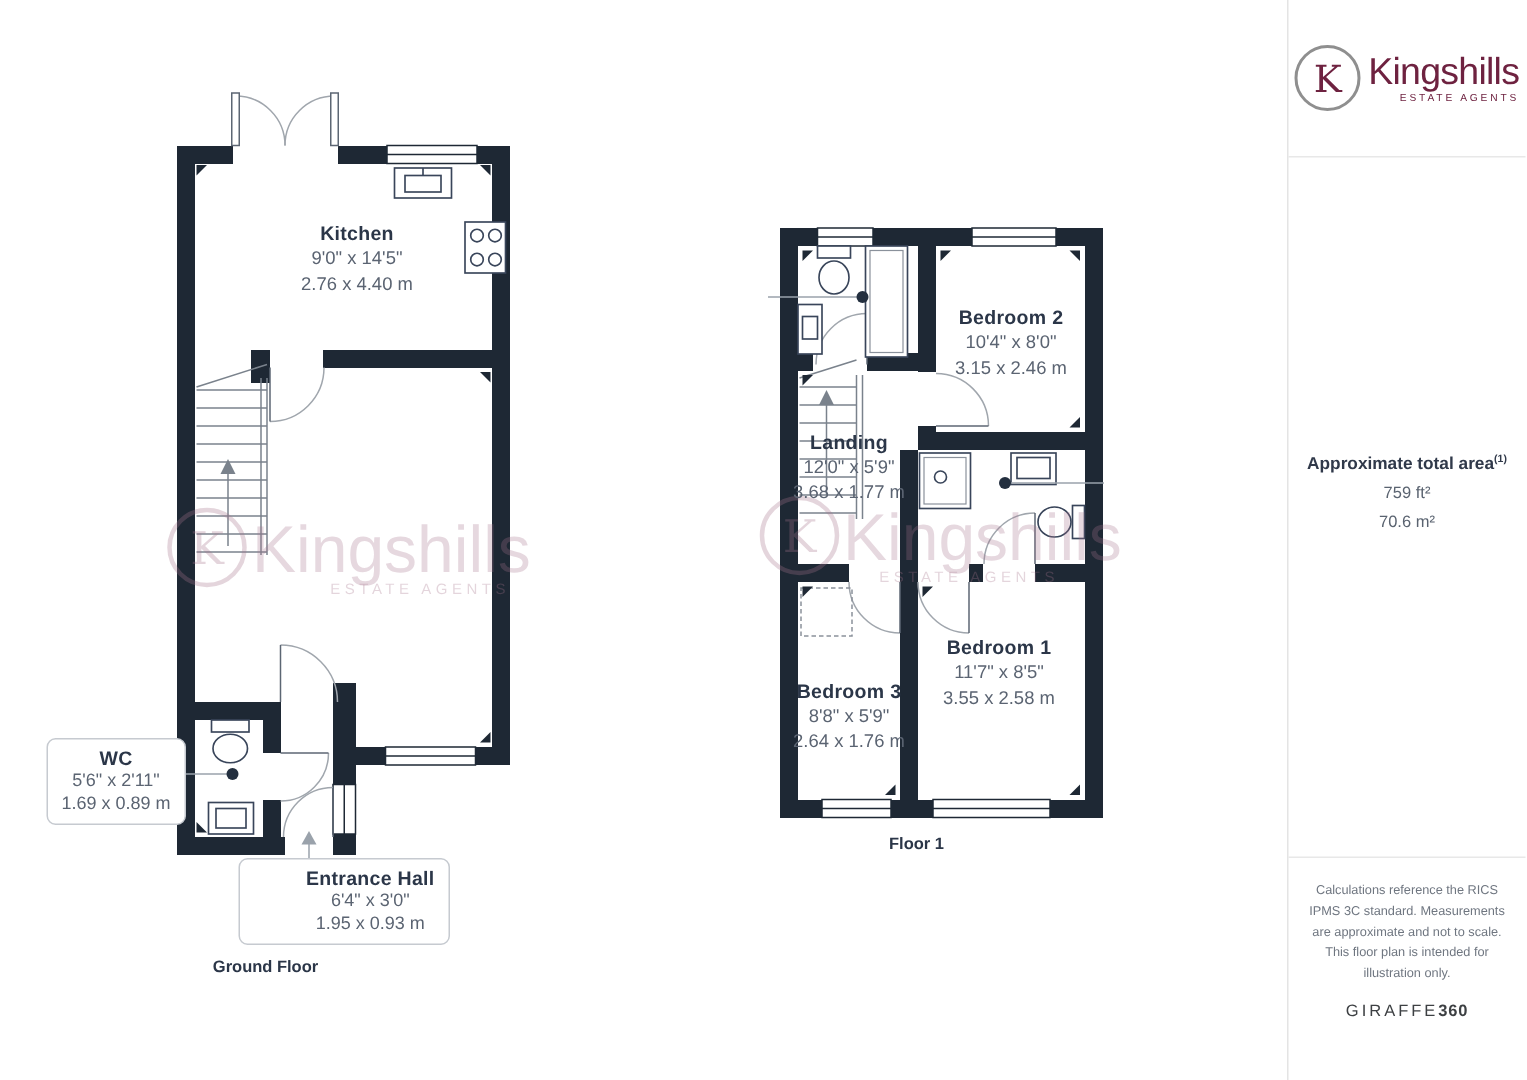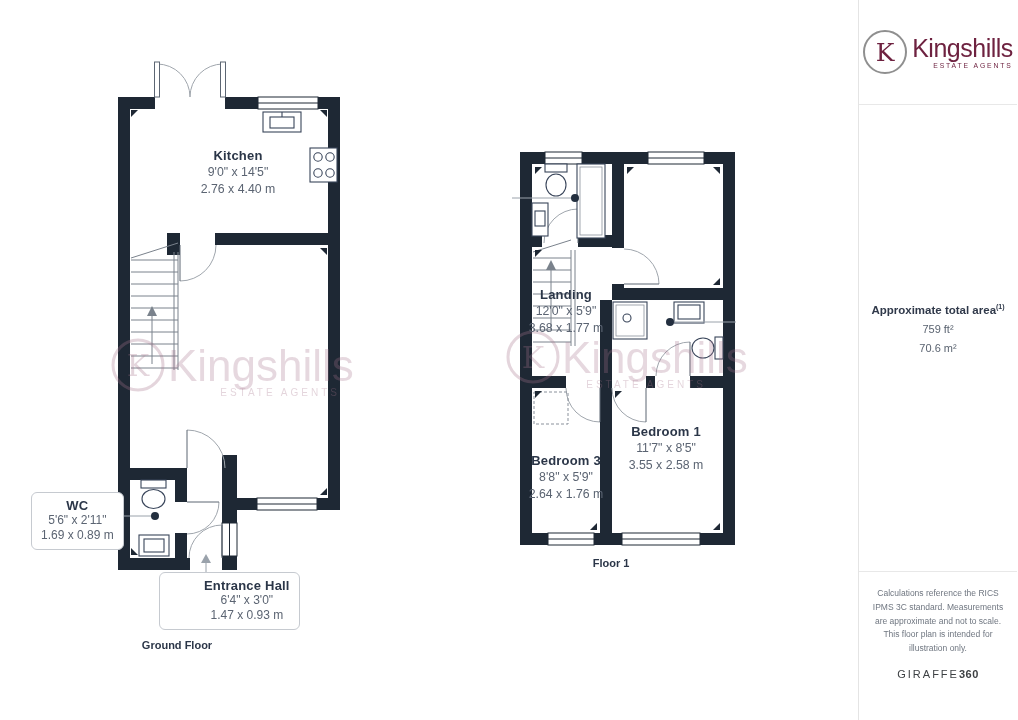--- a/index.html
+++ b/index.html
@@ -274,24 +274,29 @@
   <div class="room-dim">2.76 x 4.40 m</div>
 </div>
 <div class="callout" style="left:31px;top:492px;min-width:66px;">
   <div class="room-name">WC</div>
   <div class="room-dim">5'6" x 2'11"</div>
   <div class="room-dim">1.69 x 0.89 m</div>
 </div>
 <div class="callout" style="left:159px;top:572px;min-width:78px;padding-left:44px;">
   <div class="room-name">Entrance Hall</div>
   <div class="room-dim">6'4" x 3'0"</div>
-  <div class="room-dim">1.47 x 0.93 m</div>
+  <div class="room-dim">1.95 x 0.93 m</div>
 </div>
 <div class="floor-title" style="left:177px;top:639px;">Ground Floor</div>
 
+<div class="room-label" style="left:674px;top:204px;">
+  <div class="room-name">Bedroom 2</div>
+  <div class="room-dim">10'4" x 8'0"</div>
+  <div class="room-dim">3.15 x 2.46 m</div>
+</div>
 <div class="room-label" style="left:566px;top:287px;">
   <div class="room-name">Landing</div>
   <div class="room-dim">12'0" x 5'9"</div>
   <div class="room-dim">3.68 x 1.77 m</div>
 </div>
 <div class="room-label" style="left:566px;top:453px;">
   <div class="room-name">Bedroom 3</div>
   <div class="room-dim">8'8" x 5'9"</div>
   <div class="room-dim">2.64 x 1.76 m</div>
 </div>

